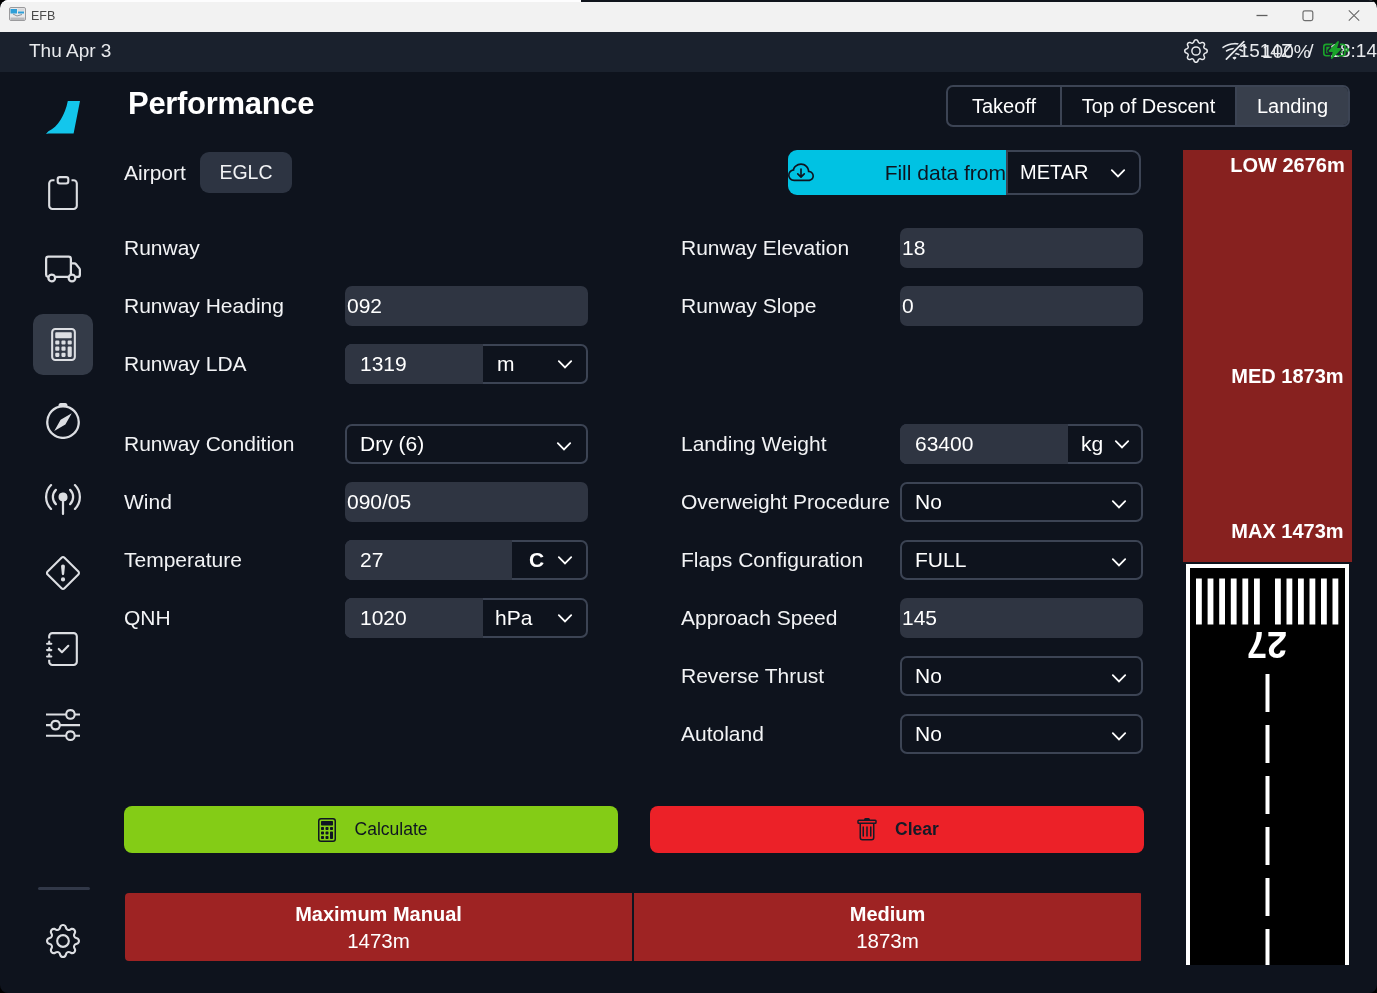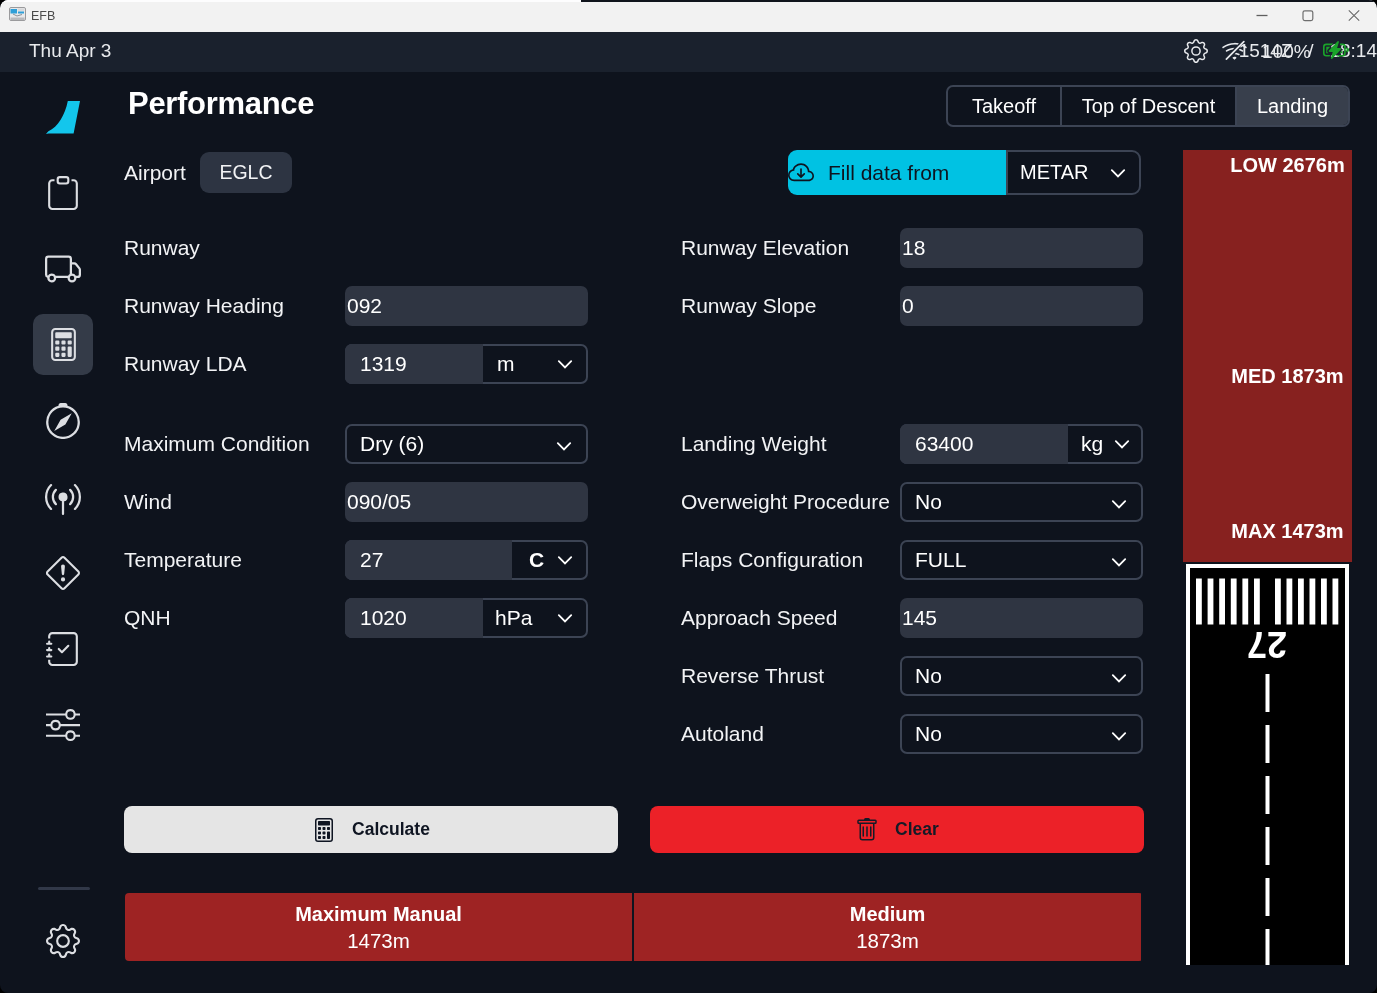--- a/index.html
+++ b/index.html
@@ -22,31 +22,31 @@
   .calc-hl { position:absolute; left:33px; top:314px; width:60px; height:61px; background:#343b48; border-radius:10px; }
   .side-div { position:absolute; left:38px; top:887px; width:52px; height:3px; background:#313848; border-radius:2px; }
 
   
   .pagetitle { position:absolute; left:128px; top:86px; font-size:31px; font-weight:bold; color:#fff; letter-spacing:-0.3px; }
   .tabs { position:absolute; left:946px; top:85px; width:404px; height:42px; border:2px solid #3c4454; border-radius:7px; display:flex; color:#fff; font-size:20px; overflow:hidden; }
   .tab { display:flex; align-items:center; justify-content:center; border-right:2px solid #3c4454; }
   .label { position:absolute; color:#f2f3f5; font-size:21px; }
 
   .btn-eglc { position:absolute; left:200px; top:152px; width:92px; height:41px; background:#2d3442; border-radius:9px; color:#f2f3f5; font-size:19.5px; display:flex; align-items:center; justify-content:center; }
-  .fill-btn { position:absolute; left:788px; top:150px; width:218px; height:45px; background:#00c2e3; border-radius:9px 0 0 9px; color:#0e141f; font-size:21px; display:flex; align-items:center; justify-content:flex-start; gap:14px; }
+  .fill-btn { position:absolute; left:788px; top:150px; width:218px; height:45px; background:#00c2e3; border-radius:9px 0 0 9px; color:#0e141f; font-size:21px; display:flex; align-items:center; justify-content:space-between; gap:14px; }
   .metar { position:absolute; left:1006px; top:150px; width:135px; height:45px; border:2px solid #3c4454; border-radius:0 9px 9px 0; color:#fff; font-size:20px; display:flex; align-items:center; }
 
   .sel { position:absolute; width:243px; height:40px; border:2px solid #3c4454; border-radius:7px; color:#fff; font-size:21px; display:flex; align-items:center; padding-left:13px; }
   .sel .chev { position:absolute; right:13px; top:11px; }
   .inp { position:absolute; width:243px; height:40px; background:#2f3542; border-radius:7px; color:#fff; font-size:21px; display:flex; align-items:center; padding-left:2px; }
   .combo { position:absolute; width:243px; height:40px; border:2px solid #3c4454; border-radius:7px; color:#fff; font-size:21px; }
   .combo .cinp { position:absolute; left:-2px; top:-2px; bottom:-2px; background:#2f3542; border-radius:7px 0 0 7px; display:flex; align-items:center; padding-left:15px; }
   .combo .cunit { position:absolute; right:0; top:0; bottom:0; display:flex; align-items:center; justify-content:flex-start; }
 
-  .btn-calc { position:absolute; left:124px; top:806px; width:494px; height:47px; background:#e5e5e5; border-radius:8px; color:#0f1522; font-size:17.5px; font-weight:bold; display:flex; align-items:center; justify-content:center; gap:16px; }
+  .btn-calc { position:absolute; left:124px; top:806px; width:494px; height:47px; background:#84cc16; border-radius:8px; color:#0f1522; font-size:17.5px; font-weight:normal; display:flex; align-items:center; justify-content:center; gap:16px; }
   .btn-clear { position:absolute; left:650px; top:806px; width:494px; height:47px; background:#ec2128; border-radius:8px; color:#151a26; font-size:17.5px; font-weight:bold; display:flex; align-items:center; justify-content:center; gap:16px; }
 
   .results { position:absolute; left:125px; top:893px; width:1018px; height:68px; background:#9e2323; border-radius:4px; display:flex; color:#fff; }
   .rescell { flex:1; display:flex; flex-direction:column; align-items:center; justify-content:center; gap:3px; }
   .rescell .t1 { font-size:20px; font-weight:bold; line-height:24px; }
   .rescell .t2 { font-size:20.5px; line-height:24px; }
   .resdiv { width:2px; background:#0e141f; }
 
   
   .redzone { position:absolute; left:1183px; top:150px; width:169px; height:412px; background:#87211f; color:#fff; font-weight:bold; font-size:20px; }
@@ -172,21 +172,21 @@
   <div class="combo" style="left:345px;top:344px">
     <div class="cinp" style="width:138px">1319</div>
     <div class="cunit" style="width:102px">
         <span style="margin-left:13px">m</span>
       <svg style="position:absolute;right:12px" width="18" height="18" viewBox="0 0 16 16" fill="none" stroke="#fff" stroke-width="1.6" stroke-linecap="round">
           <path d="M2.5 5.5 L8 11 L13.5 5.5"></path>
         </svg>
       </div>
   </div>
 
-  <div class="label" style="left:124px;top:432px">Maximum Condition</div>
+  <div class="label" style="left:124px;top:432px">Runway Condition</div>
   <div class="sel" style="left:345px;top:424px">Dry (6)<svg class="chev" width="18" height="18" viewBox="0 0 16 16" fill="none" stroke="#fff" stroke-width="1.6" stroke-linecap="round">
         <path d="M2.5 5.5 L8 11 L13.5 5.5"></path>
       </svg></div>
 
   <div class="label" style="left:124px;top:490px">Wind</div>
   <div class="inp" style="left:345px;top:482px">090/05</div>
 
   <div class="label" style="left:124px;top:548px">Temperature</div>
   <div class="combo" style="left:345px;top:540px">
     <div class="cinp" style="width:167px">27</div>

